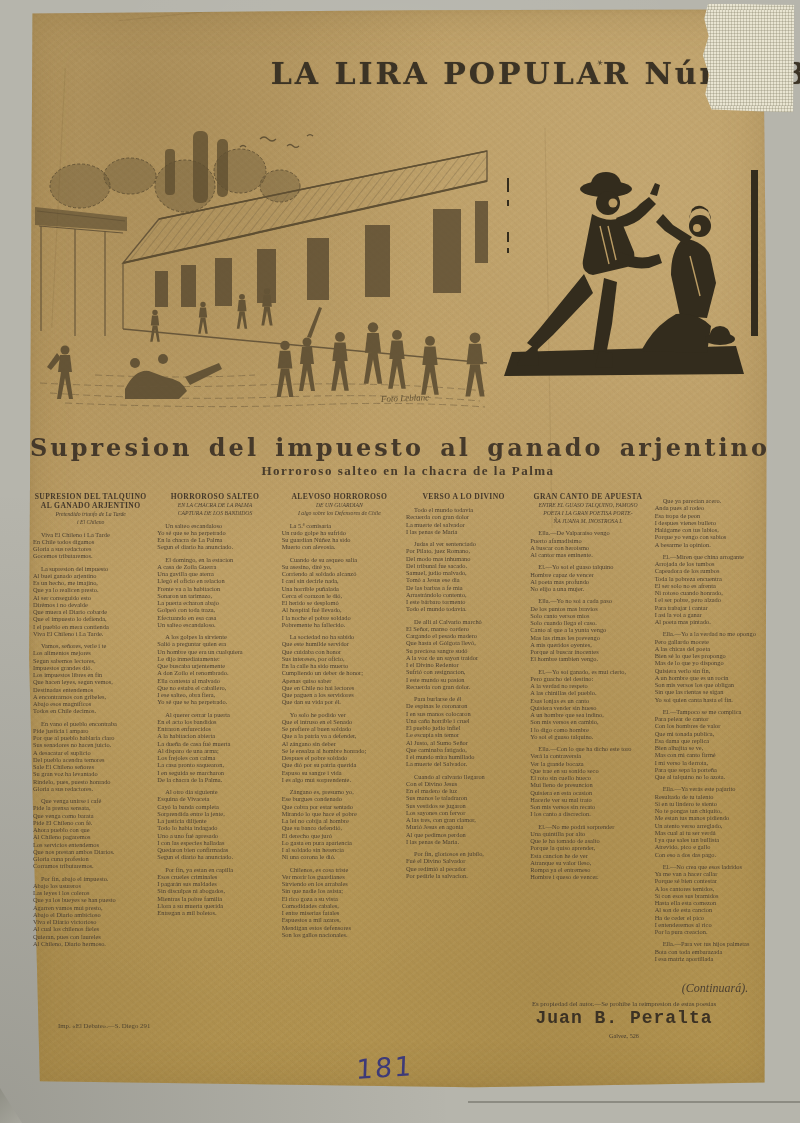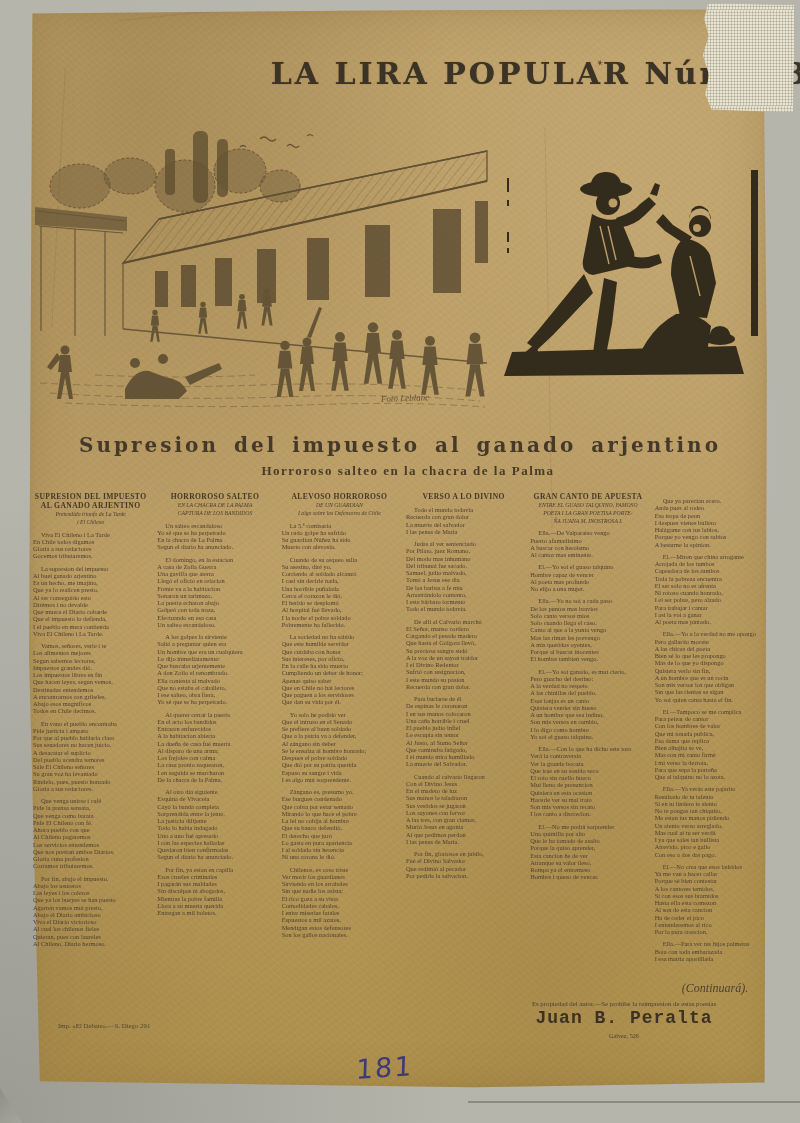--- a/index.html
+++ b/index.html
@@ -30,21 +30,21 @@
       repeating-linear-gradient(0deg, rgba(125,120,96,.30) 0 1px, transparent 1px 3px),
       repeating-linear-gradient(90deg, rgba(125,120,96,.30) 0 1px, transparent 1px 3px);
     clip-path:polygon(7% 0, 100% 0, 100% 100%, 12% 98%, 5% 84%, 9% 66%, 2% 48%, 8% 30%, 3% 14%);
     transform:rotate(.6deg);
     box-shadow:0 1px 3px rgba(60,55,40,.25);}
   .masthead{position:absolute;left:9px;top:56px;width:800px;text-align:right;z-index:2;
     font-family:"DejaVu Serif", serif;font-weight:700;font-size:30px;letter-spacing:3px;
     color:#3b3325;text-shadow:0 0 1px rgba(60,48,28,.55);}
   .illu{position:absolute;z-index:2;}
   .headline{position:absolute;left:0;top:433px;width:800px;text-align:center;z-index:2;
-    font-family:"DejaVu Serif", serif;font-weight:700;font-size:20px;letter-spacing:3px;
+    font-family:"DejaVu Serif", serif;font-weight:700;font-size:24px;letter-spacing:3px;
     word-spacing:5px;color:#45392a;transform:scaleY(1.04);}
   .subheadline{position:absolute;left:8px;top:463px;width:800px;text-align:center;z-index:2;
     font-weight:700;font-size:13px;letter-spacing:1.5px;color:#483c2c;}
   .cols{position:absolute;left:33px;top:492px;width:737px;height:502px;z-index:2;
     display:flex;gap:9px;}
   .verse-col{flex:1;min-width:0;color:#4c4031;}
   .col-header{font-size:7.6px;font-weight:700;text-align:center;letter-spacing:.4px;
     line-height:9px;color:#44382a;}
   .col-sub{font-size:5.7px;text-align:center;line-height:6.8px;color:#4c4031;
     margin-top:1px;font-style:italic;}
@@ -224,21 +224,21 @@
       <circle cx="193" cy="62" r="4" fill="#bb9c64" stroke="none"></circle>
       <path d="M186,90 l10,40"></path>
     </g>
   </svg>
 
   <div class="headline">Supresion del impuesto al ganado arjentino</div>
   <div class="subheadline">Horroroso salteo en la chacra de la Palma</div>
 
   <div class="cols">
       <div class="verse-col">
-        <div class="col-header">SUPRESION DEL IMPUESTO</div>
+        <div class="col-header">SUPRESION DEL TALQUINO</div>
         <div class="col-header">AL GANADO ARJENTINO</div>
         <div class="col-sub">Pretendido triunfo de La Tarde</div>
         <div class="col-sub">i El Chileno</div>
         <div class="stanza">
           <div class="vline first">Viva El Chileno i La Tarde</div>
           <div class="vline">En Chile todos digamos</div>
           <div class="vline">Gloria a sus redactores</div>
           <div class="vline">Gocemos tributaremos.</div>
         </div>
         <div class="stanza">

